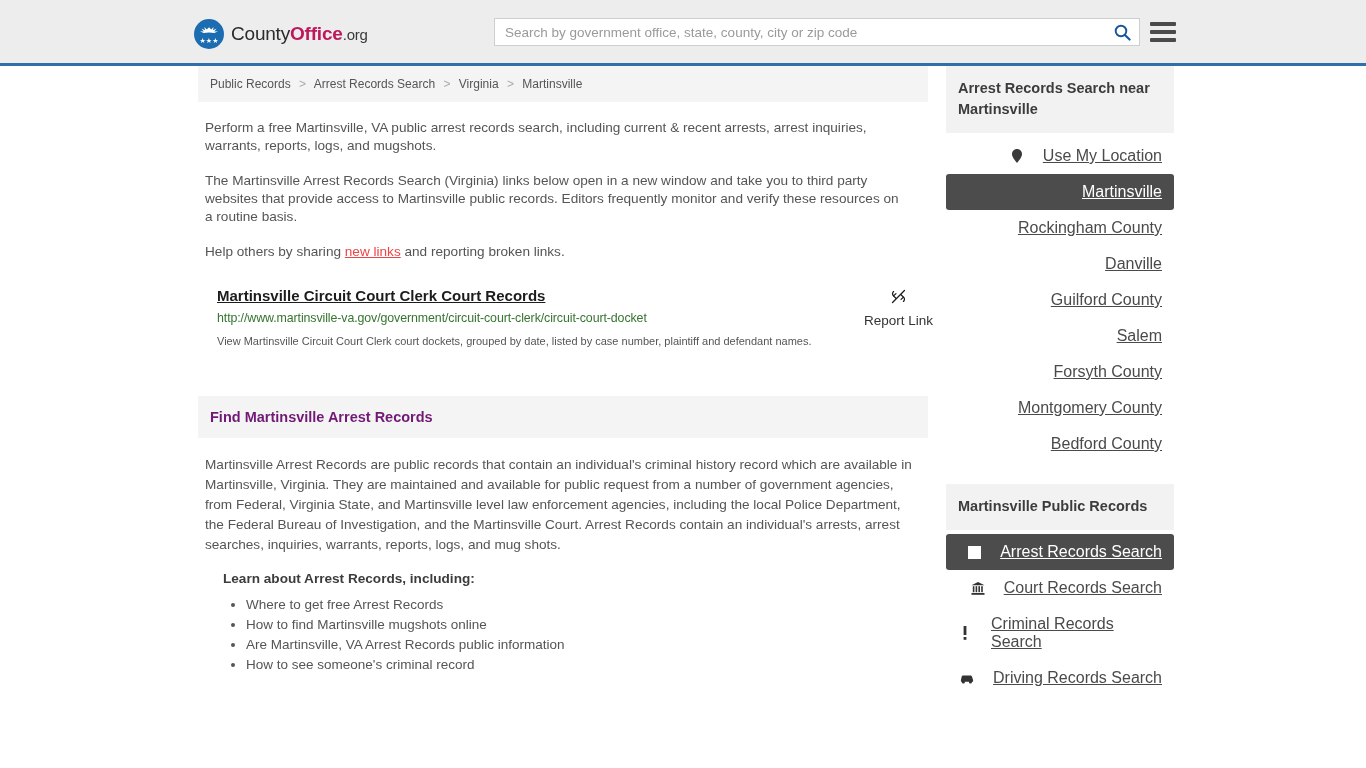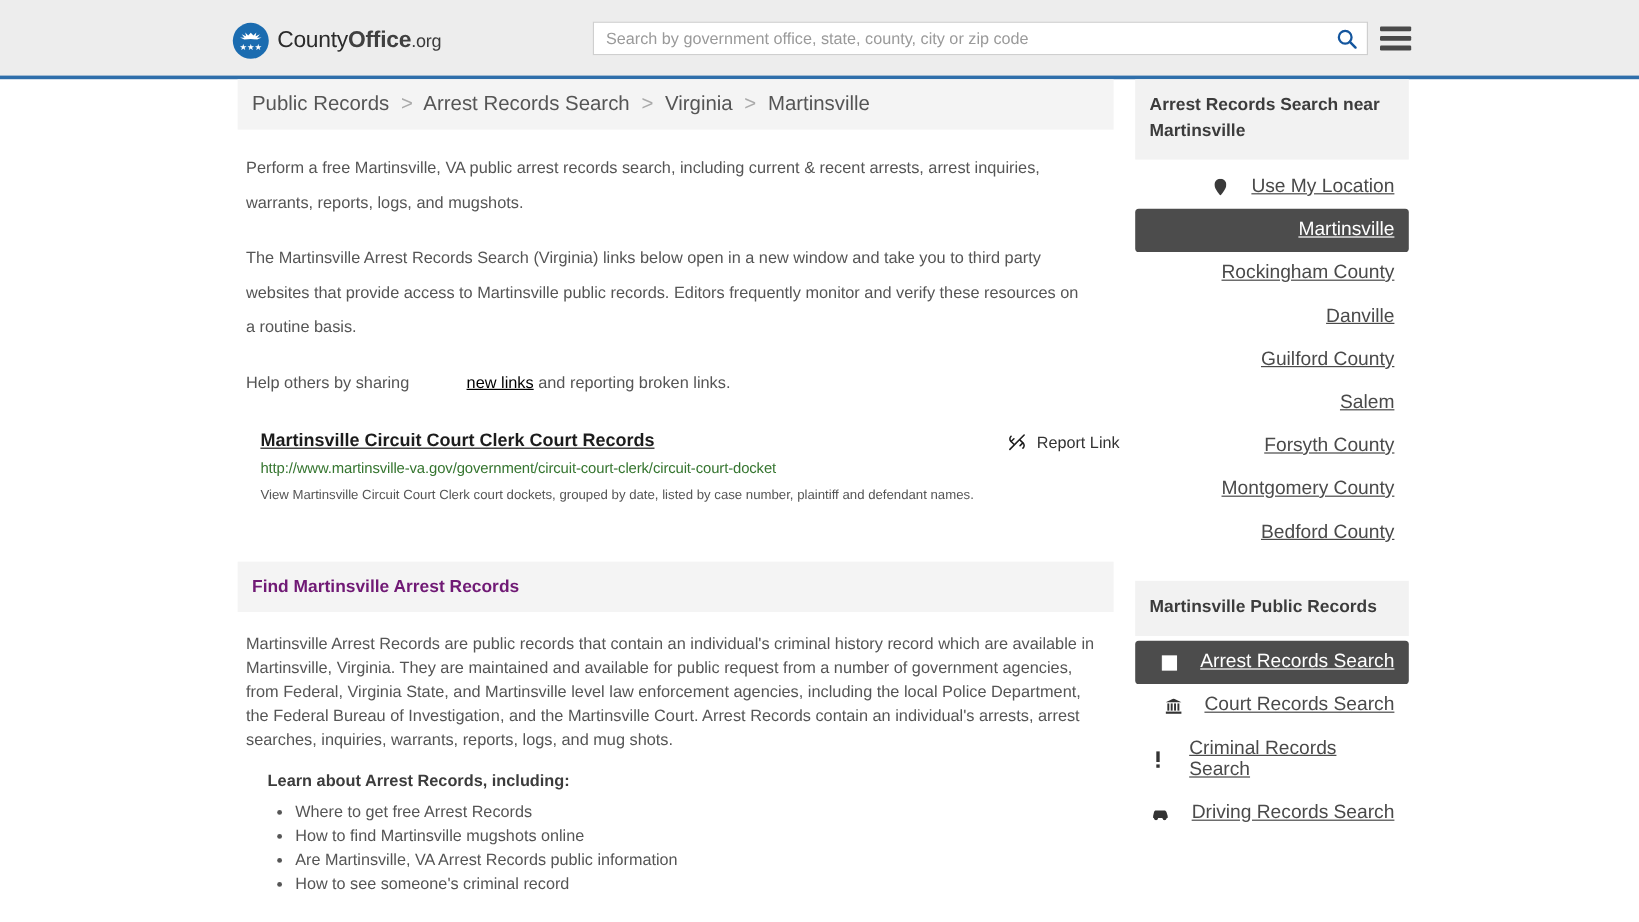--- a/index.html
+++ b/index.html
@@ -53,21 +53,21 @@
     letter-spacing: 0px;
     line-height: 7px;
     white-space: nowrap;
   }
   #brand-text {
     font-size: 19px;
     letter-spacing: -0.2px;
     white-space: nowrap;
   }
   #brand-text .t1 { color: #2b2b2b; }
-  #brand-text .t2 { color: #404040; font-weight: bold; }
+  #brand-text .t2 { color: #be185d; font-weight: bold; }
   #brand-text .t3 { color: #3a3a3a; font-size: 15px; }
 
   #search-wrap {
     position: absolute;
     left: 494px;
     top: 18px;
     width: 646px;
     height: 28px;
     background: #fff;
     border: 1px solid #cfcfcf;
@@ -129,43 +129,42 @@
     align-items: flex-start;
     gap: 18px;
   }
   #main-col { width: 730px; flex: 0 0 730px; }
   #side-col { width: 228px; flex: 0 0 228px; }
 
   
   #breadcrumb {
     background: #f4f4f4;
     padding: 11px 12px;
-    font-size: 17px;
+    font-size: 12px;
     color: #555;
   }
   #breadcrumb a {
     color: #555;
     text-decoration: none;
   }
   #breadcrumb .sep { color: #aaa; margin: 0 5px; }
   #breadcrumb .current { color: #555; }
 
   
   .body-para {
     font-size: 13.6px;
-    line-height: 29px;
+    line-height: 18px;
     color: #555;
     margin: 17px 0 0 7px;
     width: 700px;
   }
   .body-para a.inline {
-    color: #000000;
+    color: #ef4444;
     text-decoration: underline;
     font-weight: normal;
-    margin-left: 44px;
   }
 
   
   #result-block {
     margin: 26px 0 0 19px;
     position: relative;
     width: 716px;
   }
   #result-title {
     font-size: 15px;
@@ -177,20 +176,21 @@
   #report-link {
     position: absolute;
     right: 0; top: 1px;
     display: flex;
     align-items: center;
     gap: 8px;
     font-size: 13.5px;
     color: #333;
     text-decoration: none;
     cursor: pointer;
+    flex-direction: column;
   }
   #result-url {
     display: block;
     font-size: 12.4px;
     color: #35752f;
     margin-top: 6px;
     letter-spacing: -0.1px;
   }
   #result-desc {
     font-size: 11px;

